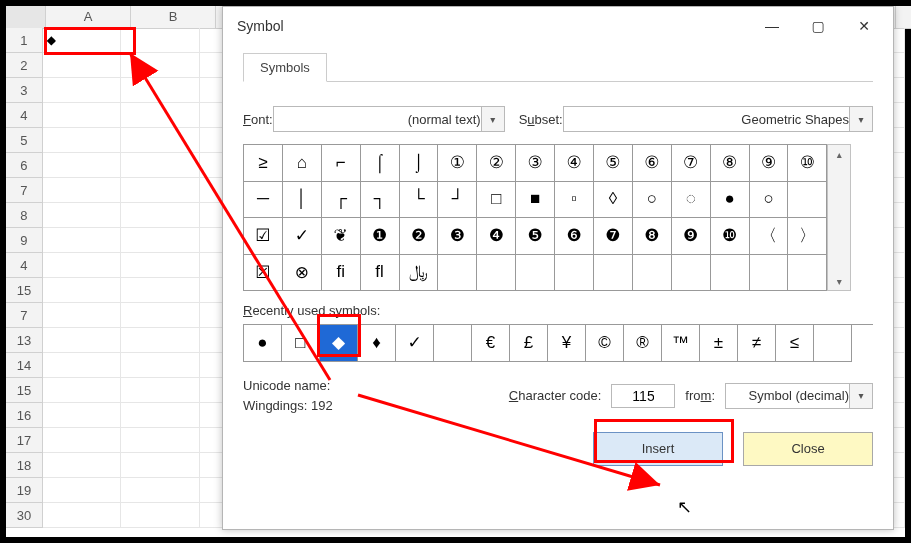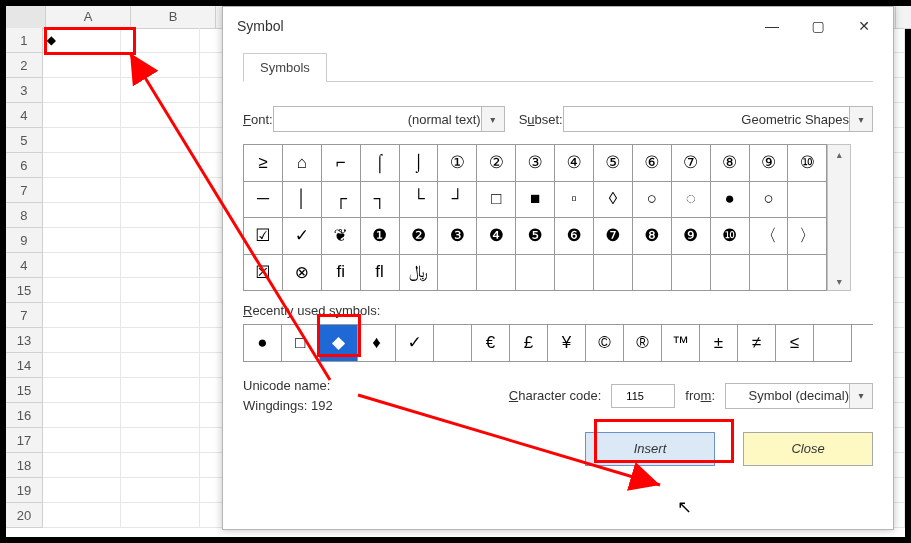--- a/index.html
+++ b/index.html
@@ -240,31 +240,30 @@
     gap: 10px;
     font-size: 13px;
     color: #333;
     margin-bottom: 6px;
   }
   .info-left { flex: 1; line-height: 20px; }
   .code-input {
     width: 64px;
     height: 24px;
     border: 1px solid #b9b9b9;
-    padding: 0 14px;
-    font-size: 11px;
+    padding: 0 20px;
+    font-size: 14px;
     box-sizing: border-box;
   }
   
   .btn-row {
     display: flex;
     justify-content: flex-end;
-    gap: 28px;
+    gap: 20px;
     margin-top: 16px;
-    font-style: italic;
   }
   .btn {
     width: 128px;
     height: 32px;
     border: 1px solid #a8a8a8;
     background: #fef9c3;
     display: flex;
     align-items: center;
     justify-content: center;
     font-size: 13px;
@@ -576,21 +575,21 @@
           <div class="cell"></div>
           <div class="cell"></div>
           <div class="cell"></div>
           <div class="cell"></div>
           <div class="cell"></div>
           <div class="cell"></div>
           <div class="cell"></div>
           <div class="cell"></div>
         </div>
         <div class="row">
-          <div class="row-head">20</div>
+          <div class="row-head">30</div>
           <div class="cell"></div>
           <div class="cell"></div>
           <div class="cell"></div>
           <div class="cell"></div>
           <div class="cell"></div>
           <div class="cell"></div>
           <div class="cell"></div>
           <div class="cell"></div>
           <div class="cell"></div>
           <div class="cell"></div>

